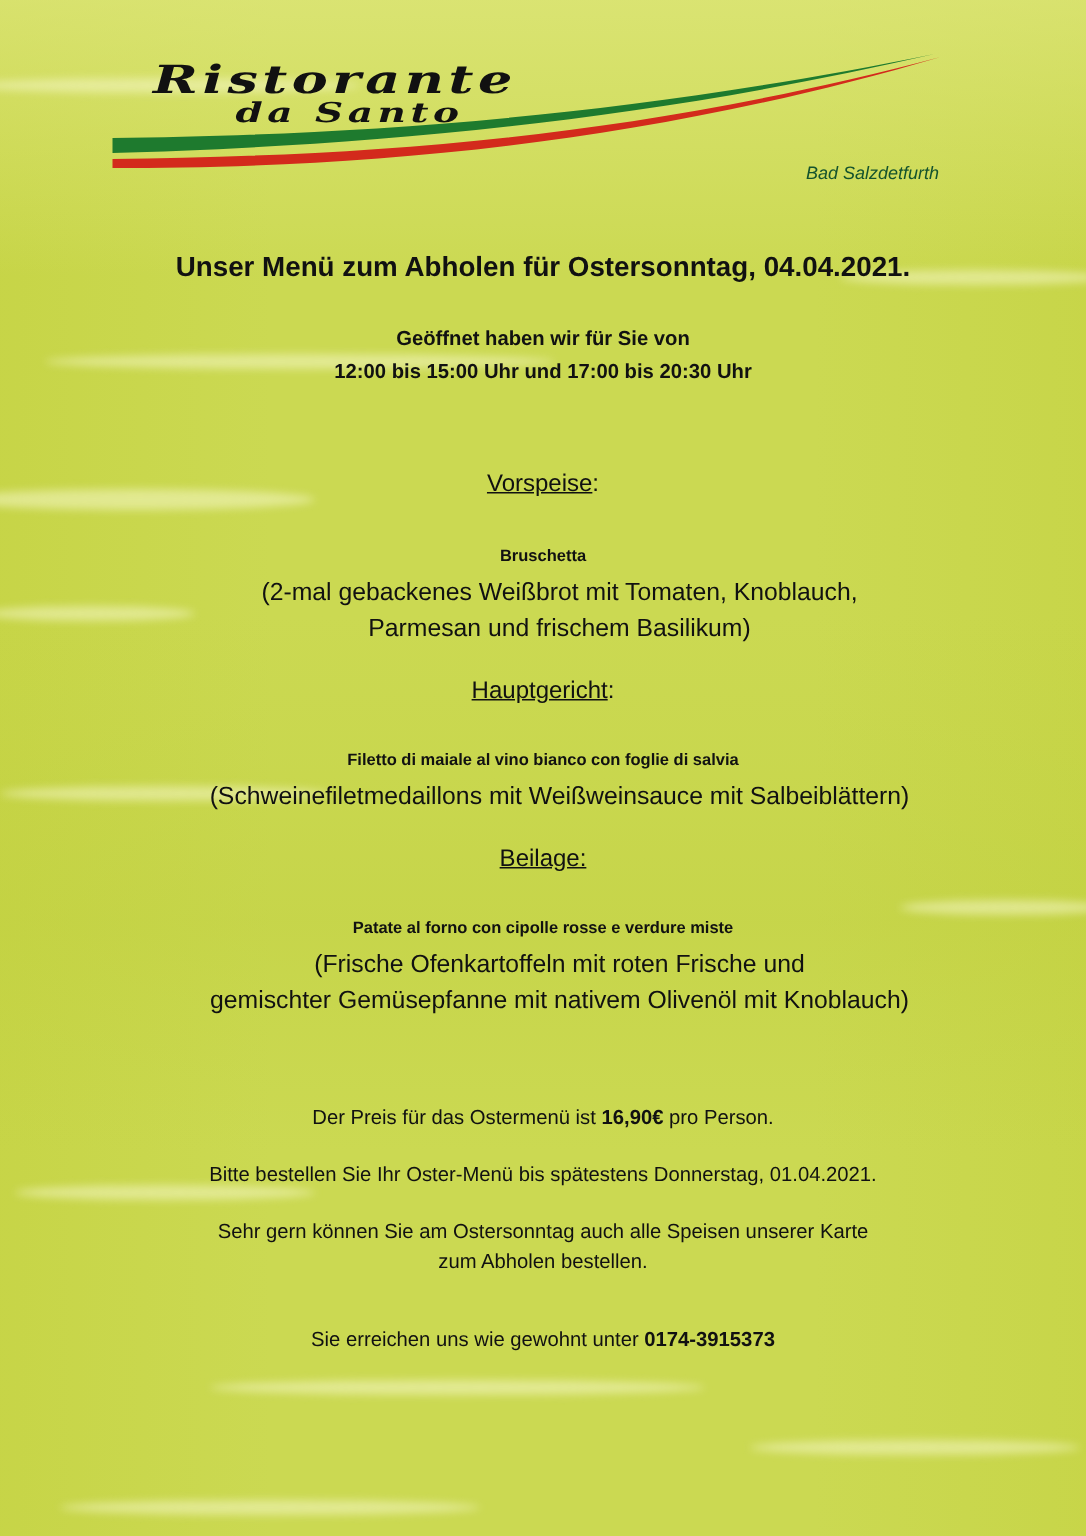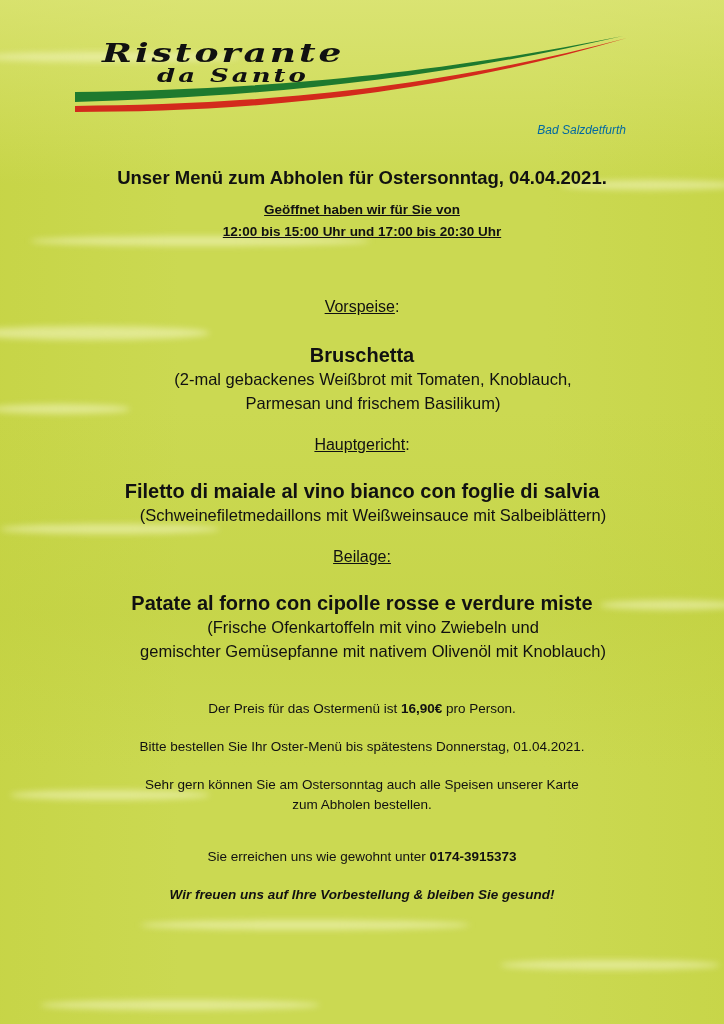--- a/index.html
+++ b/index.html
@@ -74,56 +74,55 @@
       font-size: 26px;
       letter-spacing: 3px;
       color: #111;
       transform: scaleY(0.7);
       transform-origin: left top;
       white-space: nowrap;
     }
     .location {
       position: absolute;
       right: 98px;
-      top: 123px;
+      top: 108px;
       font-style: italic;
       font-size: 12px;
-      color: #0369a1;
+      color: #14532d;
     }
     
     .content {
       position: absolute;
       left: 0;
       right: 0;
       top: 165px;
       text-align: center;
     }
     .headline {
       font-weight: bold;
       font-size: 18.5px;
       margin: 0;
       line-height: 26px;
     }
     .hours {
-      margin-top: 8px;
+      margin-top: 24px;
       font-weight: bold;
       font-size: 13.5px;
       line-height: 22px;
-      text-decoration: underline;
     }
     .section-label {
       font-size: 16px;
       line-height: 20px;
     }
     .section-label .u {
       text-decoration: underline;
     }
     .dish-name {
       font-weight: bold;
-      font-size: 20px;
+      font-size: 11px;
       line-height: 24px;
     }
     .dish-desc {
       font-size: 16.5px;
       line-height: 24px;
       margin-left: 22px;
     }
     .note {
       font-size: 13.5px;
       line-height: 20px;
@@ -188,33 +187,32 @@
     <div class="section-label" style="margin-top:20px;">
       <span class="u">Hauptgericht</span><span>:</span>
     </div>
     <div class="dish-name" style="margin-top:24px;">Filetto di maiale al vino bianco con foglie di salvia</div>
     <div class="dish-desc">(Schweinefiletmedaillons mit Weißweinsauce mit Salbeiblättern)</div>
 
     <div class="section-label" style="margin-top:20px;">
       <span class="u">Beilage:</span>
     </div>
     <div class="dish-name" style="margin-top:24px;">Patate al forno con cipolle rosse e verdure miste</div>
-    <div class="dish-desc">(Frische Ofenkartoffeln mit vino Zwiebeln und</div>
+    <div class="dish-desc">(Frische Ofenkartoffeln mit roten Frische und</div>
     <div class="dish-desc">gemischter Gemüsepfanne mit nativem Olivenöl mit Knoblauch)</div>
 
-    <div class="note" style="margin-top:36px;">
+    <div class="note" style="margin-top:56px;">
       <span>Der Preis für das Ostermenü ist </span><b>16,90€</b><span> pro Person.</span>
     </div>
 
     <div class="bold-note" style="margin-top:18px;">Bitte bestellen Sie Ihr Oster-Menü bis spätestens Donnerstag, 01.04.2021.</div>
 
     <div class="note" style="margin-top:18px;">
       <div>Sehr gern können Sie am Ostersonntag auch alle Speisen unserer Karte</div>
       <div>zum Abholen bestellen.</div>
     </div>
 
     <div class="note" style="margin-top:32px;">
       <span>Sie erreichen uns wie gewohnt unter </span><b>0174-3915373</b>
     </div>
 
-    <div class="closing" style="margin-top:18px;">Wir freuen uns auf Ihre Vorbestellung &amp; bleiben Sie gesund!</div>
   </div>
 </div>
 
 </body></html>

